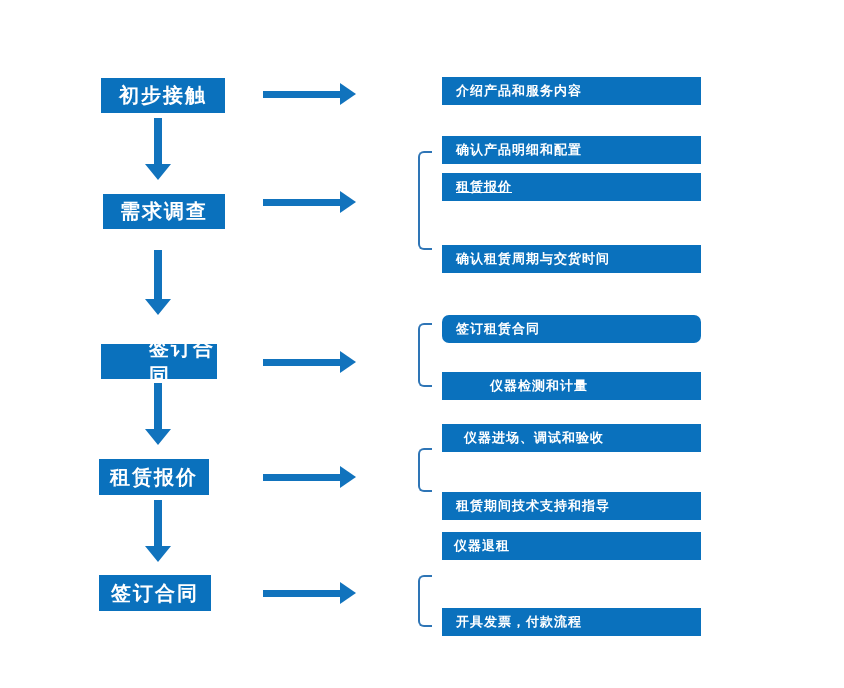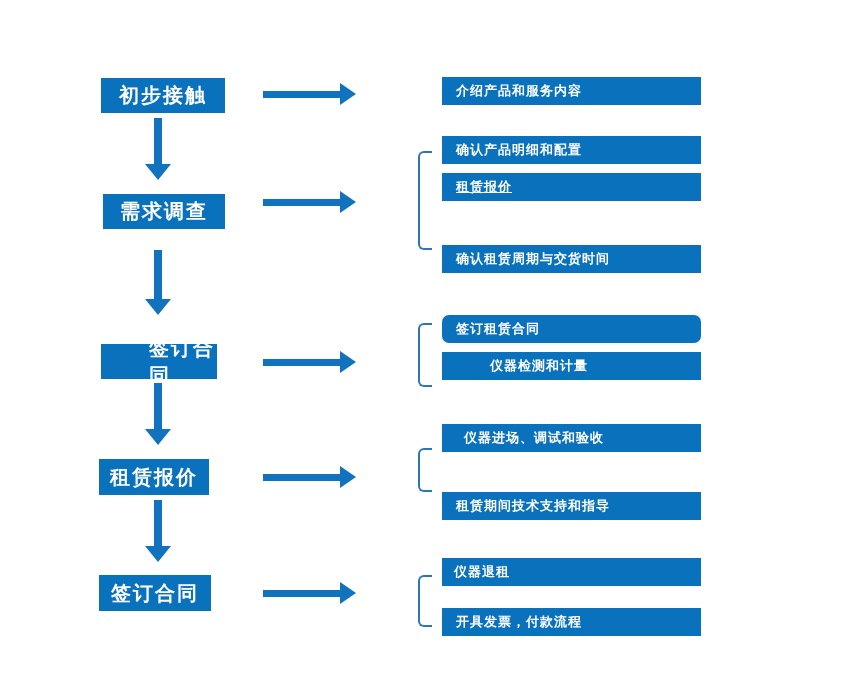--- a/index.html
+++ b/index.html
@@ -114,21 +114,21 @@
   <div class="bracket" style="top:448px;height:44px;"></div>
   <div class="bracket" style="top:575px;height:52px;"></div>
 
   <div class="detail-box" style="top:77px;">介绍产品和服务内容</div>
 
   <div class="detail-box" style="top:136px;">确认产品明细和配置</div>
   <div class="detail-box" style="top:173px;text-decoration:underline;">租赁报价</div>
   <div class="detail-box" style="top:245px;">确认租赁周期与交货时间</div>
 
   <div class="detail-box" style="top:315px;border-radius:7px;">签订租赁合同</div>
-  <div class="detail-box" style="top:352px;padding-left:48px;">仪器检测和计量</div>
+  <div class="detail-box" style="top:372px;padding-left:48px;">仪器检测和计量</div>
 
   <div class="detail-box" style="top:424px;padding-left:22px;">仪器进场、调试和验收</div>
   <div class="detail-box" style="top:492px;">租赁期间技术支持和指导</div>
 
-  <div class="detail-box" style="top:558px;padding-left:12px;">仪器退租</div>
+  <div class="detail-box" style="top:532px;padding-left:12px;">仪器退租</div>
   <div class="detail-box" style="top:608px;">开具发票，付款流程</div>
 
 </div>
 
 </body></html>

